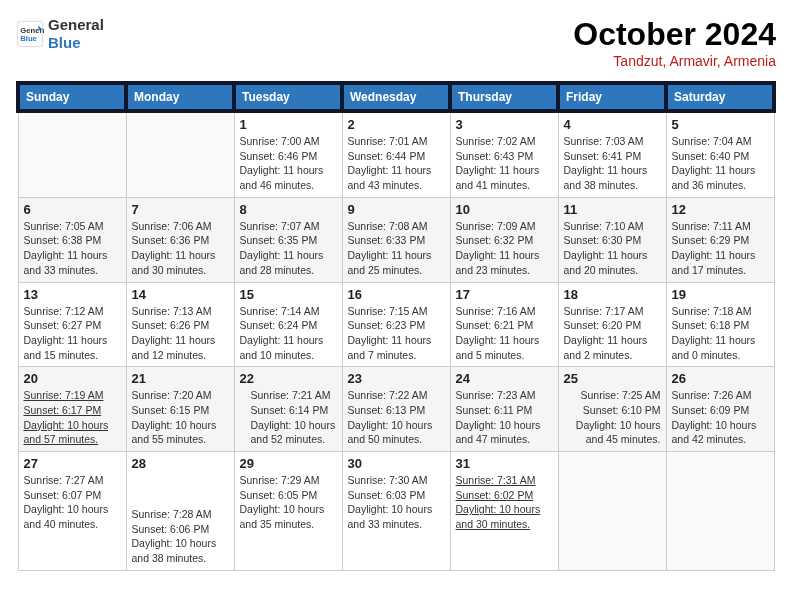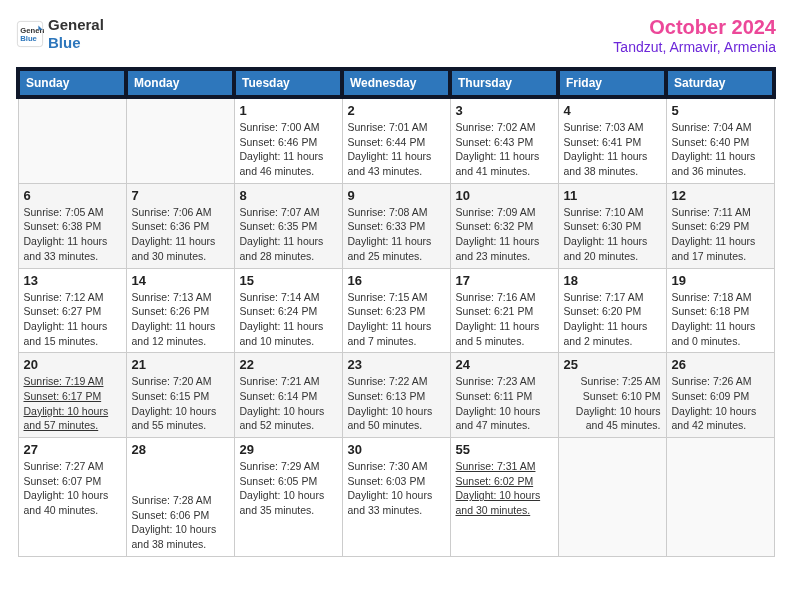--- a/index.html
+++ b/index.html
@@ -22,27 +22,27 @@
       gap: 4px;
     }
     .logo-icon {
       width: 28px;
       height: 28px;
     }
     .title-area {
       text-align: right;
     }
     .month-title {
-      font-size: 20px;
+      font-size: 32px;
       font-weight: bold;
-      color: #ec4899;
+      color: #000000;
     }
     .subtitle {
       font-size: 14px;
-      color: #6d28d9;
+      color: #b91c1c;
     }
     table {
       width: 100%;
       border-collapse: collapse;
       font-size: 11px;
     }
     thead tr th {
       background-color: #2e77bc;
       color: #fff;
       text-align: left;
@@ -264,21 +264,21 @@
         </td>
         <td>
           <span class="day-num">21</span>
           <div class="day-info" style="white-space: pre-line;">Sunrise: 7:20 AM
 Sunset: 6:15 PM
 Daylight: 10 hours
 and 55 minutes.</div>
         </td>
         <td>
           <span class="day-num">22</span>
-          <div class="day-info" style="white-space: pre-line;">Sunrise: 7:21 AM
+          <div class="day-info" style="white-space: pre-line; margin-left: 11px;">Sunrise: 7:21 AM
 Sunset: 6:14 PM
 Daylight: 10 hours
 and 52 minutes.</div>
         </td>
         <td>
           <span class="day-num">23</span>
           <div class="day-info" style="white-space: pre-line;">Sunrise: 7:22 AM
 Sunset: 6:13 PM
 Daylight: 10 hours
 and 50 minutes.</div>
@@ -328,21 +328,21 @@
 and 35 minutes.</div>
         </td>
         <td>
           <span class="day-num">30</span>
           <div class="day-info" style="white-space: pre-line;">Sunrise: 7:30 AM
 Sunset: 6:03 PM
 Daylight: 10 hours
 and 33 minutes.</div>
         </td>
         <td>
-          <span class="day-num">55</span>
+          <span class="day-num">31</span>
           <div class="day-info" style="white-space: pre-line; text-decoration: underline;">Sunrise: 7:31 AM
 Sunset: 6:02 PM
 Daylight: 10 hours
 and 30 minutes.</div>
         </td>
         <td class="empty"></td>
         <td class="empty"></td>
       </tr>
     </tbody>
 </table>

